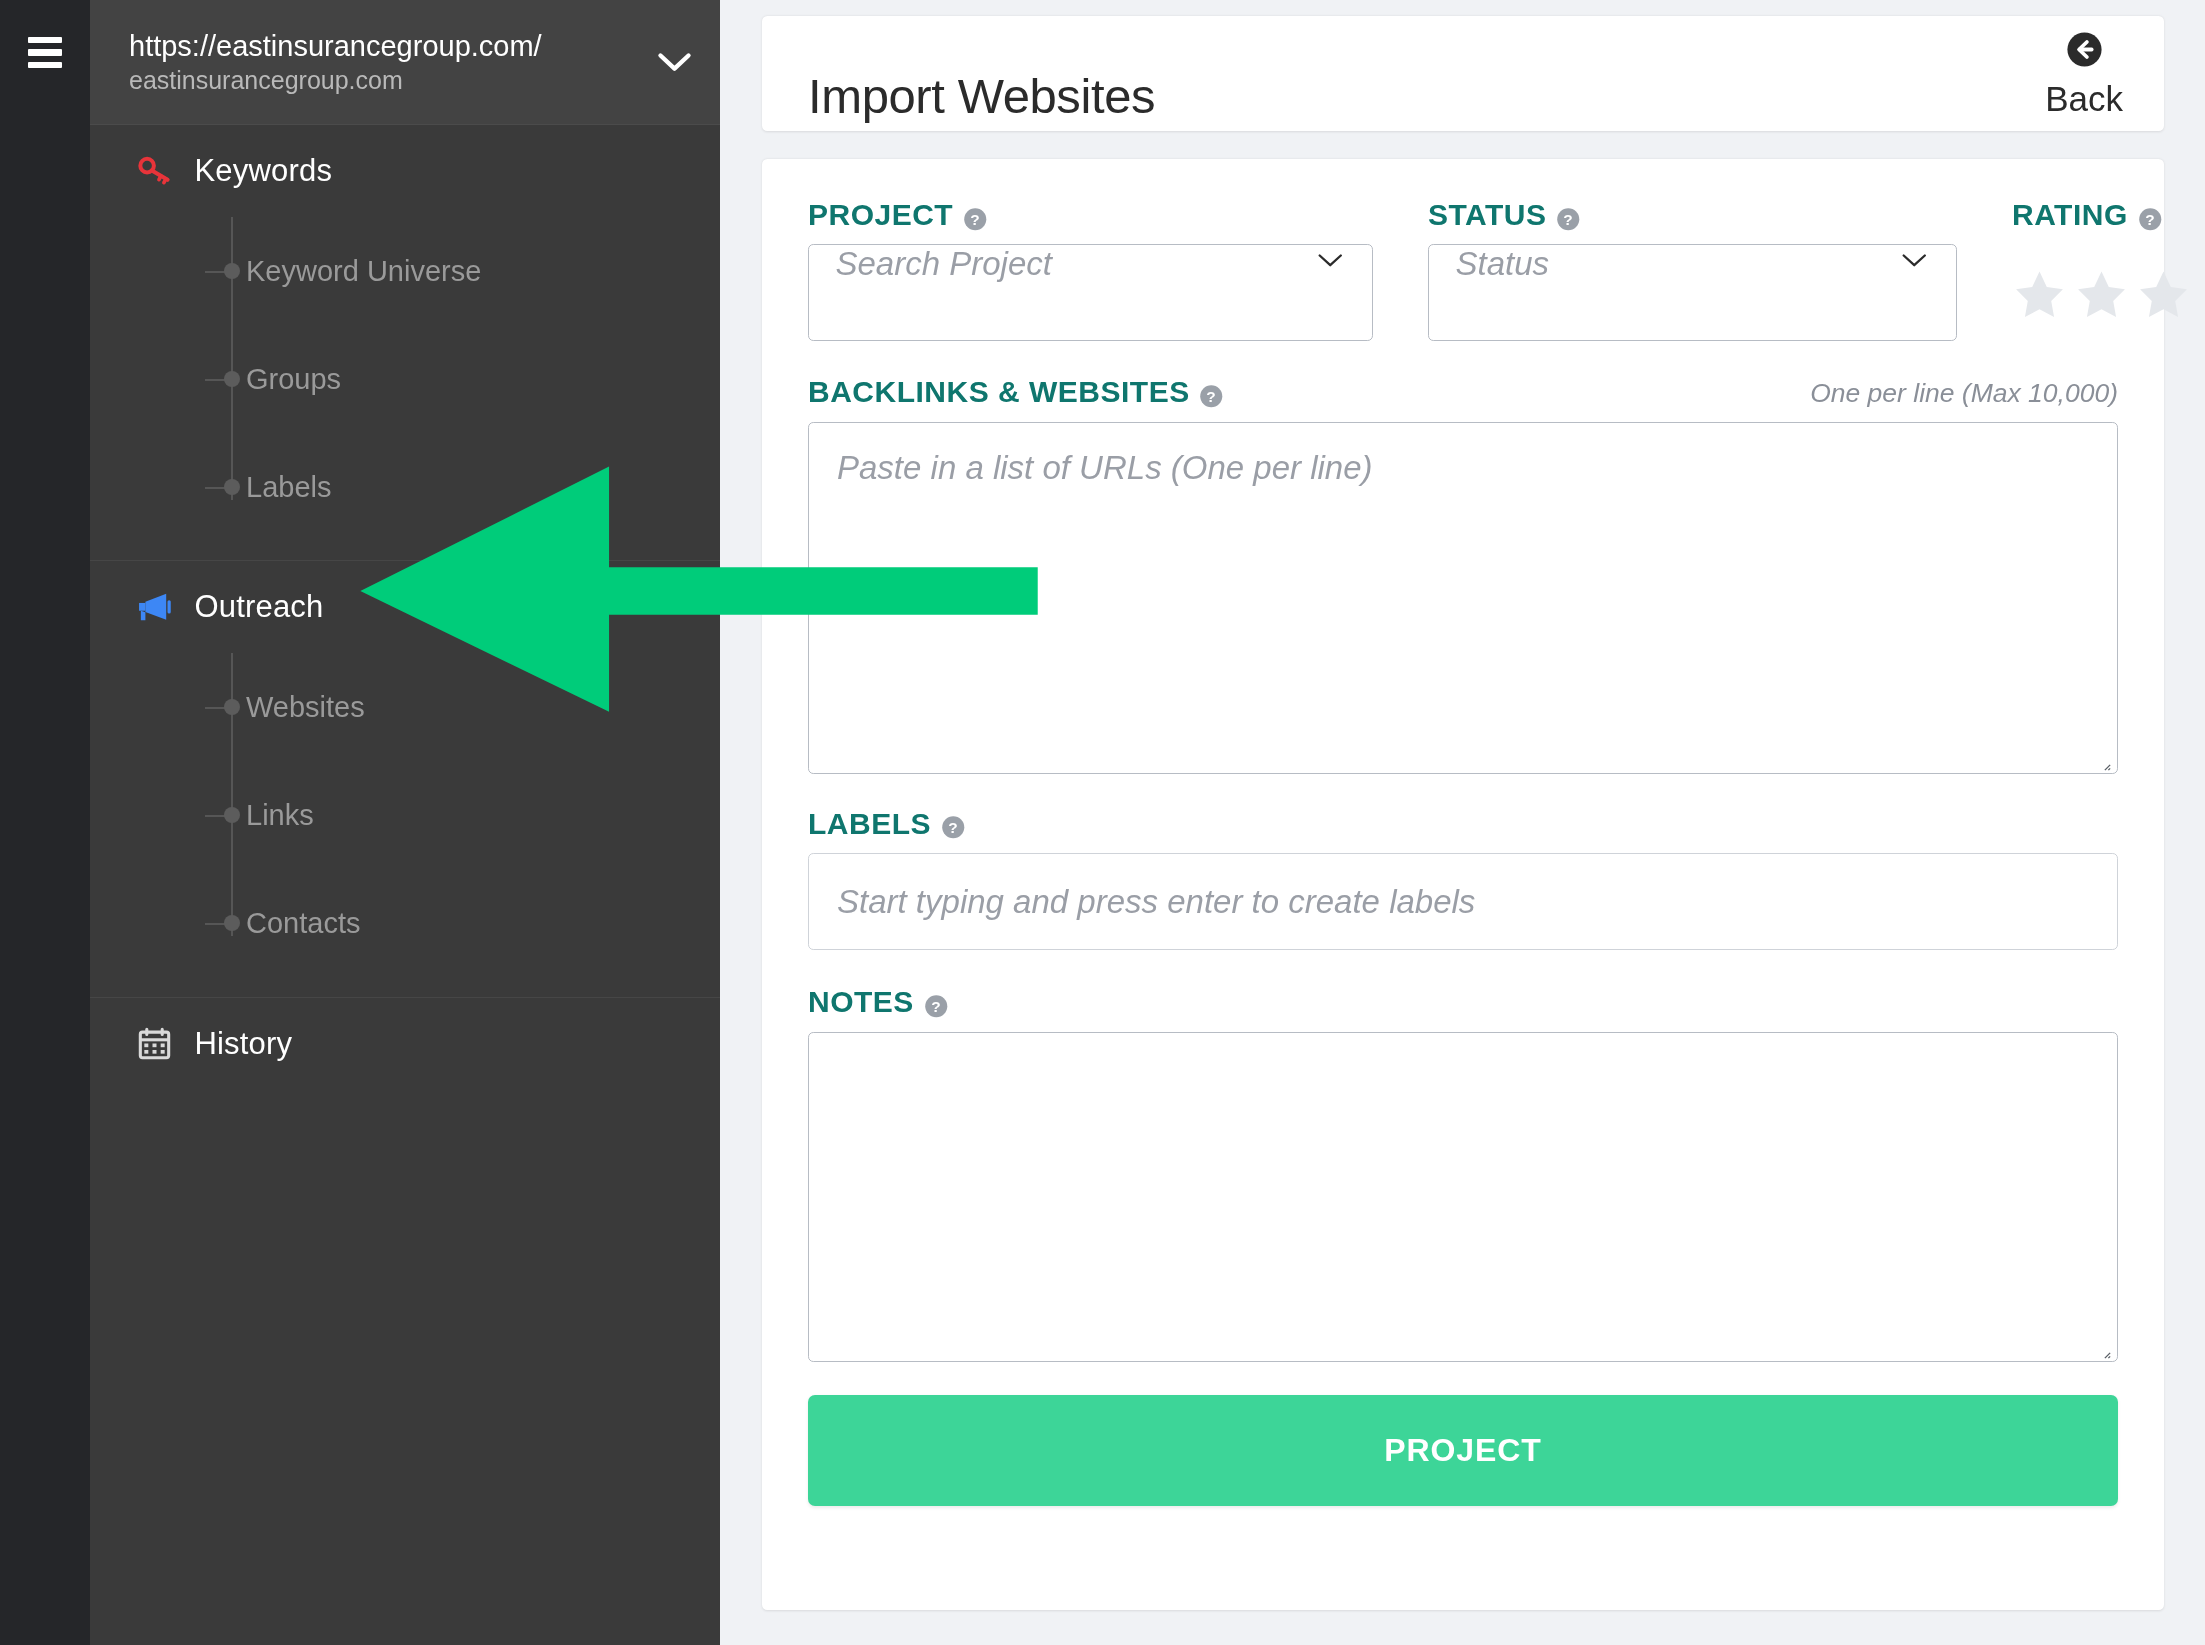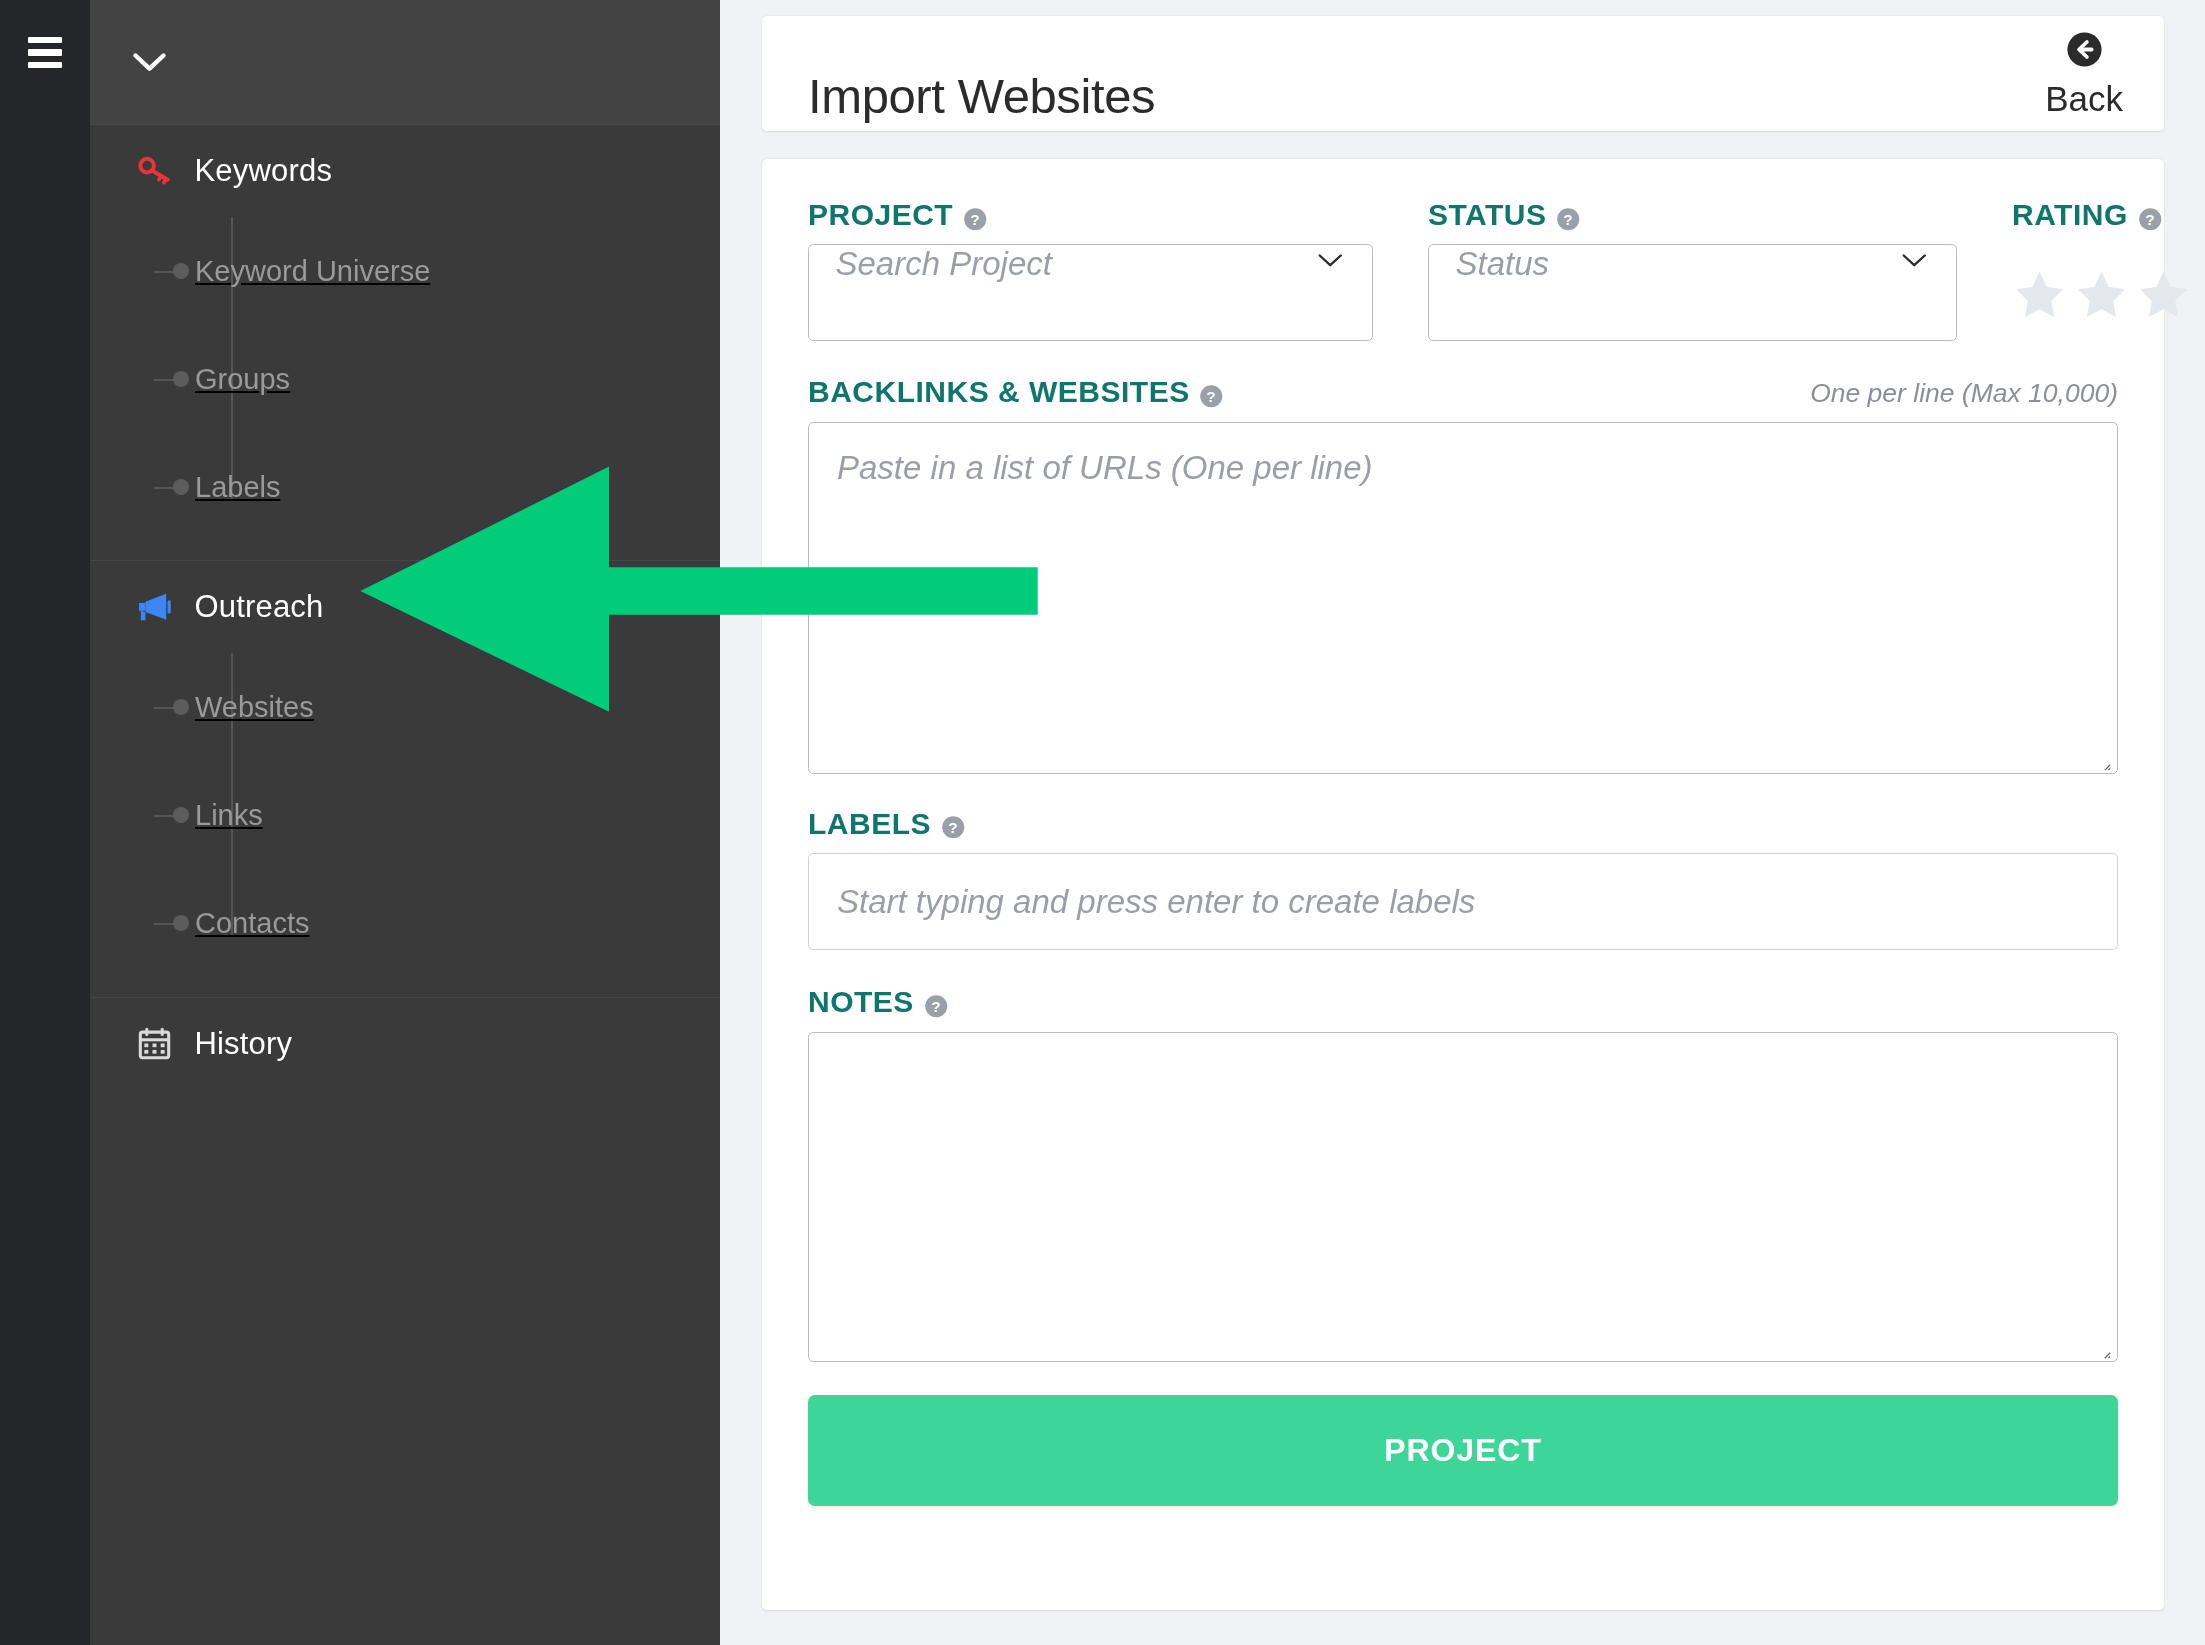--- a/index.html
+++ b/index.html
@@ -135,22 +135,21 @@
     margin-right: 19.4px;
   }
   .nav-top-label {
     color: #ffffff;
     font-size: 31px;
     letter-spacing: 0.2px;
   }
 
   .nav-children {
     position: relative;
-    padding-left: 64px;
-    text-decoration: underline;
+    padding-left: 115px;
   }
   .nav-children::before {
     content: "";
     position: absolute;
     left: 141px;
     top: 0px;
     bottom: 41px;
     width: 1.8px;
     background: #565656;
   }
@@ -395,20 +394,24 @@
       <span></span>
         <span></span>
         <span></span>
     </div>
     <div class="rail-vtext">Project:https://eastinsurancegroup.com/</div>
   </div>
 
   <div class="sidebar">
 
     <div class="project-header">
+      <div class="project-header-texts">
+        <div class="project-url">https://eastinsurancegroup.com/</div>
+        <div class="project-domain">eastinsurancegroup.com</div>
+      </div>
       <div class="chev-down">
         <svg width="35" height="23" viewBox="0 0 40 26">
           <path d="M4 5 L20 20 L36 5" fill="none" stroke="#ffffff" stroke-width="5" stroke-linecap="round" stroke-linejoin="round"></path>
         </svg>
       </div>
     </div>
 
     <div class="nav-section">
       <div class="nav-top">
         <span class="nav-top-icon">

